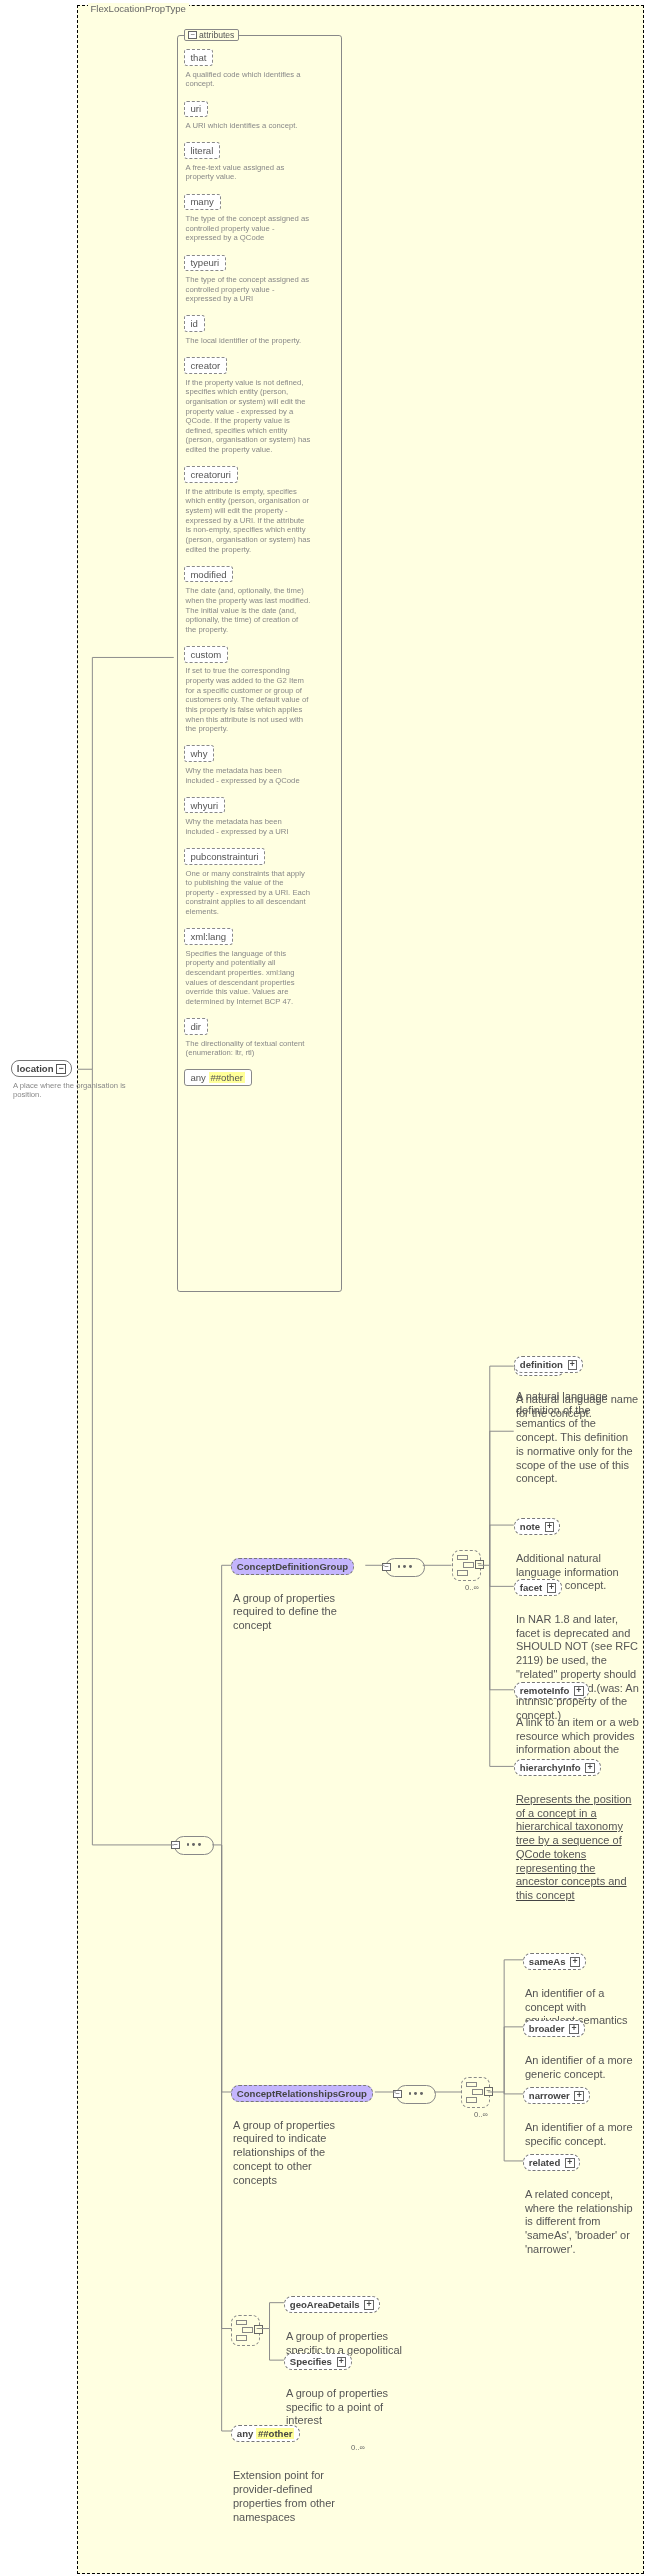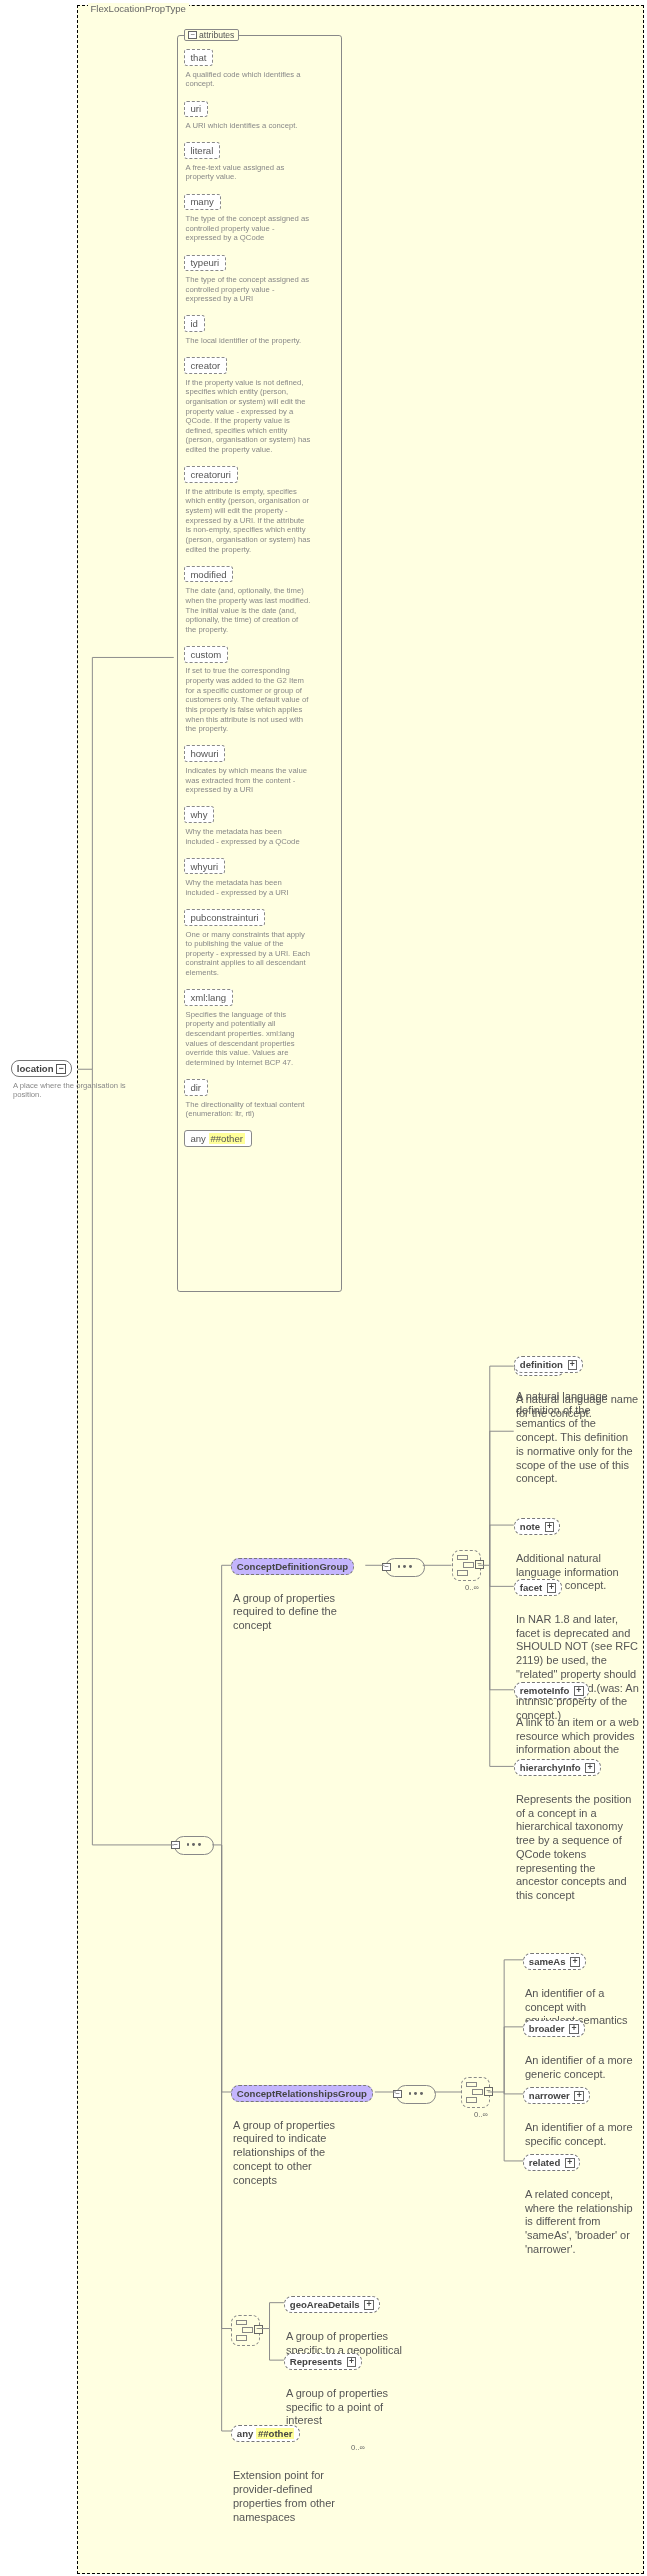--- a/index.html
+++ b/index.html
@@ -47,21 +47,20 @@
         <div class="attrrow"><span class="attrbox">that</span><div class="desc">A qualified code which identifies a concept.</div></div>
         <div class="attrrow"><span class="attrbox">uri</span><div class="desc">A URI which identifies a concept.</div></div>
         <div class="attrrow"><span class="attrbox">literal</span><div class="desc">A free-text value assigned as property value.</div></div>
         <div class="attrrow"><span class="attrbox">many</span><div class="desc">The type of the concept assigned as controlled property value - expressed by a QCode</div></div>
         <div class="attrrow"><span class="attrbox">typeuri</span><div class="desc">The type of the concept assigned as controlled property value - expressed by a URI</div></div>
         <div class="attrrow"><span class="attrbox">id</span><div class="desc">The local identifier of the property.</div></div>
         <div class="attrrow"><span class="attrbox">creator</span><div class="desc">If the property value is not defined, specifies which entity (person, organisation or system) will edit the property value - expressed by a QCode. If the property value is defined, specifies which entity (person, organisation or system) has edited the property value.</div></div>
         <div class="attrrow"><span class="attrbox">creatoruri</span><div class="desc">If the attribute is empty, specifies which entity (person, organisation or system) will edit the property - expressed by a URI. If the attribute is non-empty, specifies which entity (person, organisation or system) has edited the property.</div></div>
         <div class="attrrow"><span class="attrbox">modified</span><div class="desc">The date (and, optionally, the time) when the property was last modified. The initial value is the date (and, optionally, the time) of creation of the property.</div></div>
         <div class="attrrow"><span class="attrbox">custom</span><div class="desc">If set to true the corresponding property was added to the G2 Item for a specific customer or group of customers only. The default value of this property is false which applies when this attribute is not used with the property.</div></div>
-        <div class="attrrow"><span class="attrbox">howuri</span><div class="desc">Indicates by which means the value was extracted from the content - expressed by a URI</div></div>
         <div class="attrrow"><span class="attrbox">why</span><div class="desc">Why the metadata has been included - expressed by a QCode</div></div>
         <div class="attrrow"><span class="attrbox">whyuri</span><div class="desc">Why the metadata has been included - expressed by a URI</div></div>
         <div class="attrrow"><span class="attrbox">pubconstrainturi</span><div class="desc">One or many constraints that apply to publishing the value of the property - expressed by a URI. Each constraint applies to all descendant elements.</div></div>
         <div class="attrrow"><span class="attrbox">xml:lang</span><div class="desc">Specifies the language of this property and potentially all descendant properties. xml:lang values of descendant properties override this value. Values are determined by Internet BCP 47.</div></div>
         <div class="attrrow"><span class="attrbox">dir</span><div class="desc">The directionality of textual content (enumeration: ltr, rtl)</div></div>
       </div>
 
     <div class="attrrow">
       <span class="attrbox" style="border-style:solid"><span>any </span><span style="background:#ffff99;padding:0 1.9px">##other</span></span>
     </div>
@@ -99,21 +98,21 @@
     </div>
     <div class="card" style="position:absolute;top:33px;left:0;width:27px">0..∞</div>
   </div>
 
   <div id="cdg_children">
       <div class="con" style="left: 436px; top: 1353px; max-width: 125px;"><span class="box dash gbox">name <span class="rplus">+</span></span><div class="bdesc">A natural language name for the concept.</div></div>
       <div class="con" style="left: 436px; top: 1350px; max-width: 125px;"><span class="box dash gbox">definition <span class="rplus">+</span></span><div class="bdesc">A natural language definition of the semantics of the concept. This definition is normative only for the scope of the use of this concept.</div></div>
       <div class="con" style="left: 436px; top: 1512px; max-width: 125px;"><span class="box dash gbox">note <span class="rplus">+</span></span><div class="bdesc">Additional natural language information about the concept.</div></div>
       <div class="con" style="left: 436px; top: 1573px; max-width: 125px;"><span class="box dash gbox">facet <span class="rplus">+</span></span><div class="bdesc">In NAR 1.8 and later, facet is deprecated and SHOULD NOT (see RFC 2119) be used, the "related" property should be used instead.(was: An intrinsic property of the concept.)</div></div>
       <div class="con" style="left: 436px; top: 1676px; max-width: 125px;"><span class="box dash gbox">remoteInfo <span class="rplus">+</span></span><div class="bdesc">A link to an item or a web resource which provides information about the concept</div></div>
-      <div class="con" style="left: 436px; top: 1753px; max-width: 125px;"><span class="box dash gbox">hierarchyInfo <span class="rplus">+</span></span><div class="bdesc">Represents the position of a concept in a hierarchical taxonomy tree by a sequence of QCode tokens representing the ancestor concepts and this concept</div></div>
+      <div class="con" style="left: 436px; top: 1753px; max-width: 125px; text-decoration: underline;"><span class="box dash gbox">hierarchyInfo <span class="rplus">+</span></span><div class="bdesc">Represents the position of a concept in a hierarchical taxonomy tree by a sequence of QCode tokens representing the ancestor concepts and this concept</div></div>
     </div>
 
   <div class="con" style="left:153px;top:2079px;max-width:153px">
     <span class="box dash yel"><span>ConceptRelationshipsGroup</span></span>
     <div class="bdesc">A group of properties required to indicate relationships of the concept to other concepts</div>
   </div>
   <div class="con" style="left:318px;top:2079px">
     <div class="seqmark">
         <span class="minibtn" style="position:absolute;left:-3.8px;top:3.8px">−</span>
       <span class="dot" style="left:11.5px"></span>
@@ -145,21 +144,21 @@
        <span class="minibtn" style="position:absolute;right:-3.8px;top:9.6px;background:#ffffe1">−</span>
     </div>
   </div>
 
   <div class="con" style="left:206px;top:2290px;max-width:144px">
     <span class="box dash gbox"><span>geoAreaDetails</span> <span class="rplus">+</span></span>
     <div class="bdesc">A group of properties specific to a geopolitical area</div>
   </div>
 
   <div class="con" style="left:206px;top:2347px;max-width:144px">
-    <span class="box dash gbox"><span>Represents</span> <span class="rplus">+</span></span>
+    <span class="box dash gbox"><span>Specifies</span> <span class="rplus">+</span></span>
     <div class="bdesc">A group of properties specific to a point of interest</div>
   </div>
 
   <div class="con" style="left:153px;top:2419px;width:134px">
     <span class="box dash gbox"><span>any </span><span style="background:#ffff99;padding:0 1.9px">##other</span></span>
     <div class="card" style="text-align:right;padding-top:1.9px">0..∞</div>
     <div class="bdesc">Extension point for provider-defined properties from other namespaces</div>
   </div>
 
   <svg width="565" height="2567" viewBox="0 0 590 2680">

